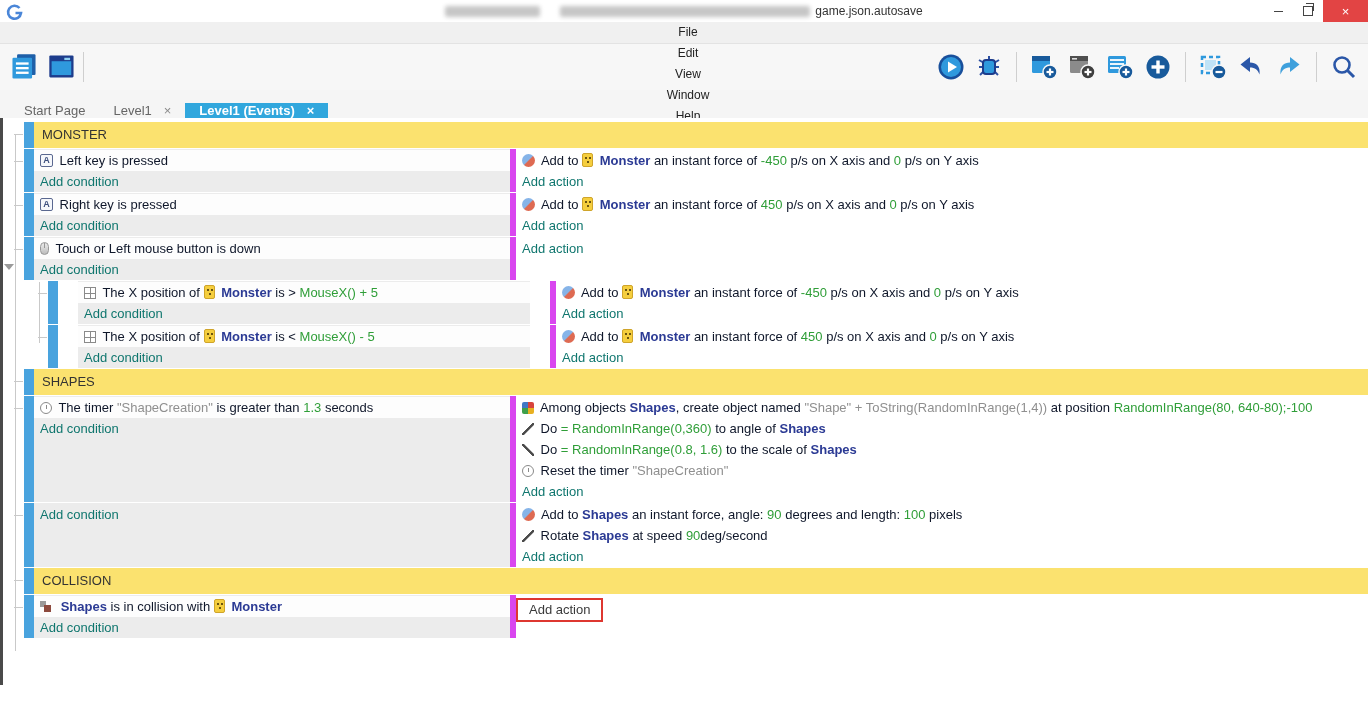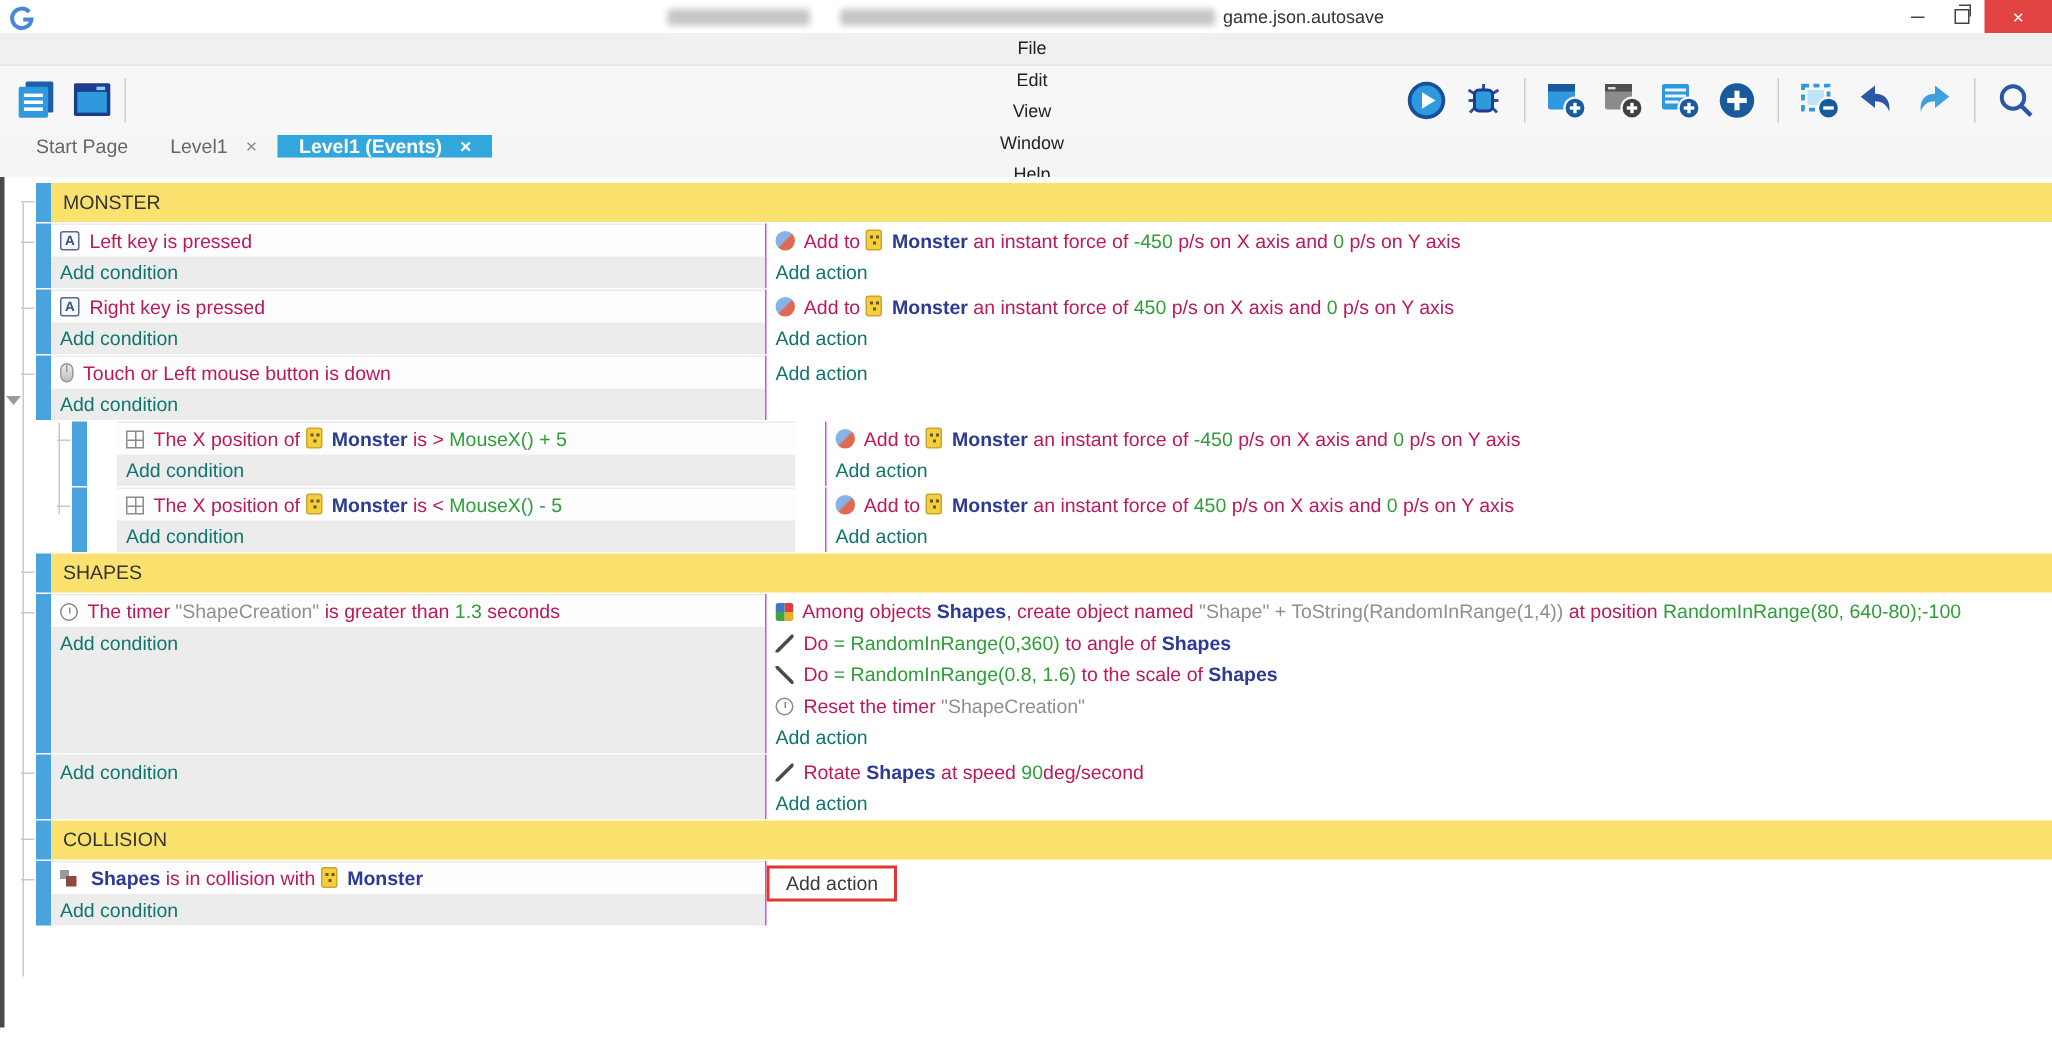--- a/index.html
+++ b/index.html
@@ -28,21 +28,21 @@
   
   .toolbar{height:46px;background:#f7f7f7;display:flex;align-items:center;padding:0 8px;box-sizing:border-box;}
   .tb-left,.tb-right{display:flex;align-items:center;gap:6px;}
   .tb-spacer{flex:1;}
   .tb-btn{width:32px;height:32px;display:flex;align-items:center;justify-content:center;}
   .tb-btn svg{width:28px;height:28px;display:block;}
   .tb-left .tb-btn svg{width:30px;height:30px;}
   .tb-sep{width:1px;height:30px;background:#cfcfcf;margin:0 5px;}
 
   
-  .tabbar{height:28px;background:#f5f5f5;display:flex;align-items:flex-start;padding-left:10px;}
+  .tabbar{height:28px;background:#f5f5f5;display:flex;align-items:flex-end;padding-left:10px;}
   .tab{display:flex;align-items:center;gap:12px;padding:0 14px;font-size:13px;color:#666;}
   .tab.active{background:#31a7dd;color:#fff;font-weight:bold;}
   .tab-close{font-size:13px;color:#8a8a8a;line-height:1;}
   .tab.active .tab-close{color:#fff;}
 
   
   .sheet{position:relative;height:587px;background:#fff;overflow:hidden;}
   .events-list{position:absolute;inset:0;padding-top:4px;}
   .edge-line{position:absolute;left:0;top:0;width:3px;height:567px;background:#4a4a4a;}
   .tree-v-outer{position:absolute;left:15px;top:17px;width:1px;height:516px;background:#c9c9c9;}
@@ -51,28 +51,28 @@
                 border-left:5px solid transparent;border-right:5px solid transparent;border-top:6px solid #9a9a9a;}
 
   .event,.comment{display:flex;margin-left:24px;margin-bottom:1px;position:relative;}
   .event::before,.comment::before{content:"";position:absolute;left:-10px;top:12px;width:9px;height:1px;background:#c9c9c9;}
   .depth1{margin-left:48px;gap:20px;}
   .bar{width:10px;background:#49a3de;flex:none;}
   .comment{height:26px;}
   .comment-text{flex:1;background:#fbe26f;font-size:13px;color:#333;line-height:26px;padding-left:8px;}
   .cond{width:476px;background:#ececec;padding-top:1px;flex:none;box-sizing:border-box;}
   .depth1 .cond{width:452px;}
-  .act{flex:1;background:#fff;border-left:1px solid #d946ef;padding-top:1px;min-width:0;}
+  .act{flex:1;background:#fff;border-left:6px solid #d946ef;padding-top:1px;min-width:0;}
   .crow{height:21px;line-height:21px;font-size:13px;color:#3a3a3a;padding-left:6px;white-space:nowrap;overflow:hidden;}
   .cond .crow{background:#fdfdfd;}
   .ph{height:21px;line-height:21px;font-size:13px;color:#0f766e;padding-left:6px;}
   .ph-box{display:inline-block;margin:2px 0 0 0;border:2px solid #de3730;background:#fff;color:#3a3a3a;
           font-size:13px;line-height:20px;padding:0 11px;}
 
-  .seg-p{color:#be185d;}
+  .seg-p{color:#0f172a;}
   .seg-obj{color:#2b3a94;font-weight:bold;}
   .seg-num{color:#2f9e38;}
   .seg-str{color:#8f8f8f;}
 
   
   .ic{display:inline-block;vertical-align:-2px;margin-right:3px;}
   .ic-keyboard{width:13px;height:13px;border:1px solid #5a6890;border-radius:2px;background:#f5f7fb;position:relative;box-sizing:border-box;}
   .ic-keyboard::after{content:"A";position:absolute;left:0;right:0;top:0;font-size:9px;font-weight:bold;color:#3c4f7d;text-align:center;line-height:11px;}
   .ic-mouse{width:9px;height:13px;border:1px solid #979797;border-radius:4.5px;background:linear-gradient(#ececec,#bdbdbd);position:relative;box-sizing:border-box;}
   .ic-mouse::after{content:"";position:absolute;left:3px;top:0;width:1px;height:5px;background:#979797;}
@@ -334,20 +334,21 @@
           <div class="crow"><span class="ic ic-timer"></span><span class="seg-p"> Reset the timer </span><span class="seg-str">"ShapeCreation"</span></div>
           <div class="ph">Add action</div>
         </div>
       </div>
       <div class="event depth0">
         <div class="bar"></div>
         <div class="cond">
           <div class="ph">Add condition</div>
         </div>
         <div class="act">
+          <div class="crow"><span class="ic ic-force"></span><span class="seg-p"> Add to </span><span class="seg-obj">Shapes</span><span class="seg-p"> an instant force, angle: </span><span class="seg-num">90</span><span class="seg-p"> degrees and length: </span><span class="seg-num">100</span><span class="seg-p"> pixels</span></div>
           <div class="crow"><span class="ic ic-angle"></span><span class="seg-p"> Rotate </span><span class="seg-obj">Shapes</span><span class="seg-p"> at speed </span><span class="seg-num">90</span><span class="seg-p">deg/second</span></div>
           <div class="ph">Add action</div>
         </div>
       </div>
       <div class="comment">
         <div class="bar"></div>
         <div class="comment-text">COLLISION</div>
       </div>
       <div class="event depth0">
         <div class="bar"></div>

